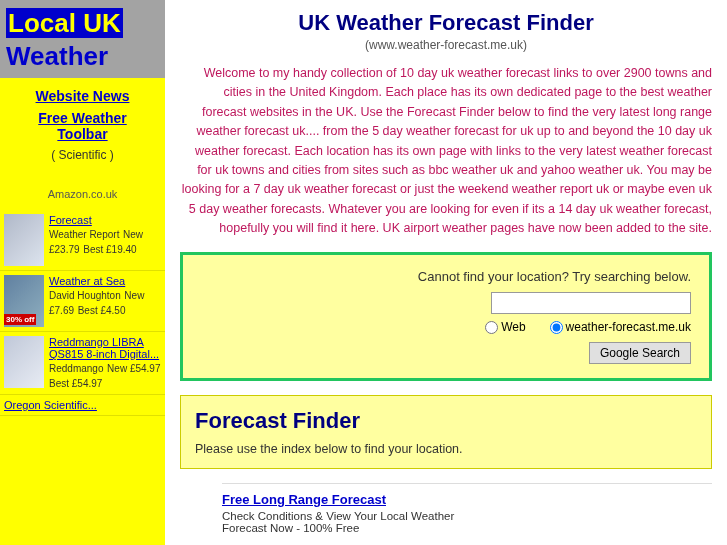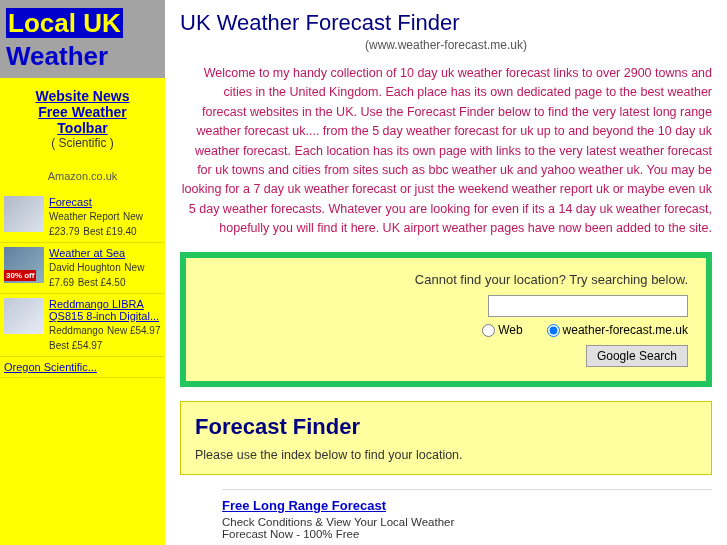--- a/index.html
+++ b/index.html
@@ -45,20 +45,21 @@
       color: #0000cc;
       display: block;
       margin-top: 2px;
     }
     .sidebar-nav {
       width: 100%;
       padding: 10px 17px;
       display: flex;
       flex-direction: column;
       align-items: center;
+      gap: 6px;
     }
     .sidebar-link {
       color: #0000cc;
       text-decoration: underline;
       font-size: 14px;
       font-weight: bold;
       text-align: center;
       cursor: pointer;
     }
     .sidebar-subtext {
@@ -75,21 +76,21 @@
     .product-item {
       display: flex;
       align-items: flex-start;
       gap: 5px;
       width: 100%;
       padding: 4px 4px;
       border-bottom: 1px solid #e0e000;
     }
     .product-img {
       width: 40px;
-      height: 36px;
+      height: 52px;
       background: #fdba74;
       flex-shrink: 0;
       position: relative;
       overflow: hidden;
     }
     .product-img-inner {
       width: 100%;
       height: 100%;
       background: linear-gradient(135deg, #aaa, #ddd);
     }
@@ -122,41 +123,41 @@
       color: #333;
     }
     
     .main-content {
       flex: 1;
       padding: 10px 15px;
       background: #fff;
     }
     .main-title {
       font-size: 22px;
-      font-weight: normal;
+      font-weight: bold;
       color: #000080;
-      text-align: left;
+      text-align: center;
       margin-bottom: 2px;
     }
     .main-url {
       font-size: 12px;
       color: #555;
       text-align: center;
       margin-bottom: 12px;
     }
     .intro-text {
       font-size: 12.5px;
       color: #be185d;
       line-height: 1.55;
       margin-bottom: 14px;
       text-align: right;
     }
     .search-panel {
       background: #ffffa0;
-      border: 6px solid #22c55e;
+      border: 3px solid #22c55e;
       padding: 14px 18px;
       margin-bottom: 14px;
     }
     .search-panel-title {
       font-size: 13px;
       color: #333;
       text-align: right;
       margin-bottom: 8px;
     }
     .search-input-row {

